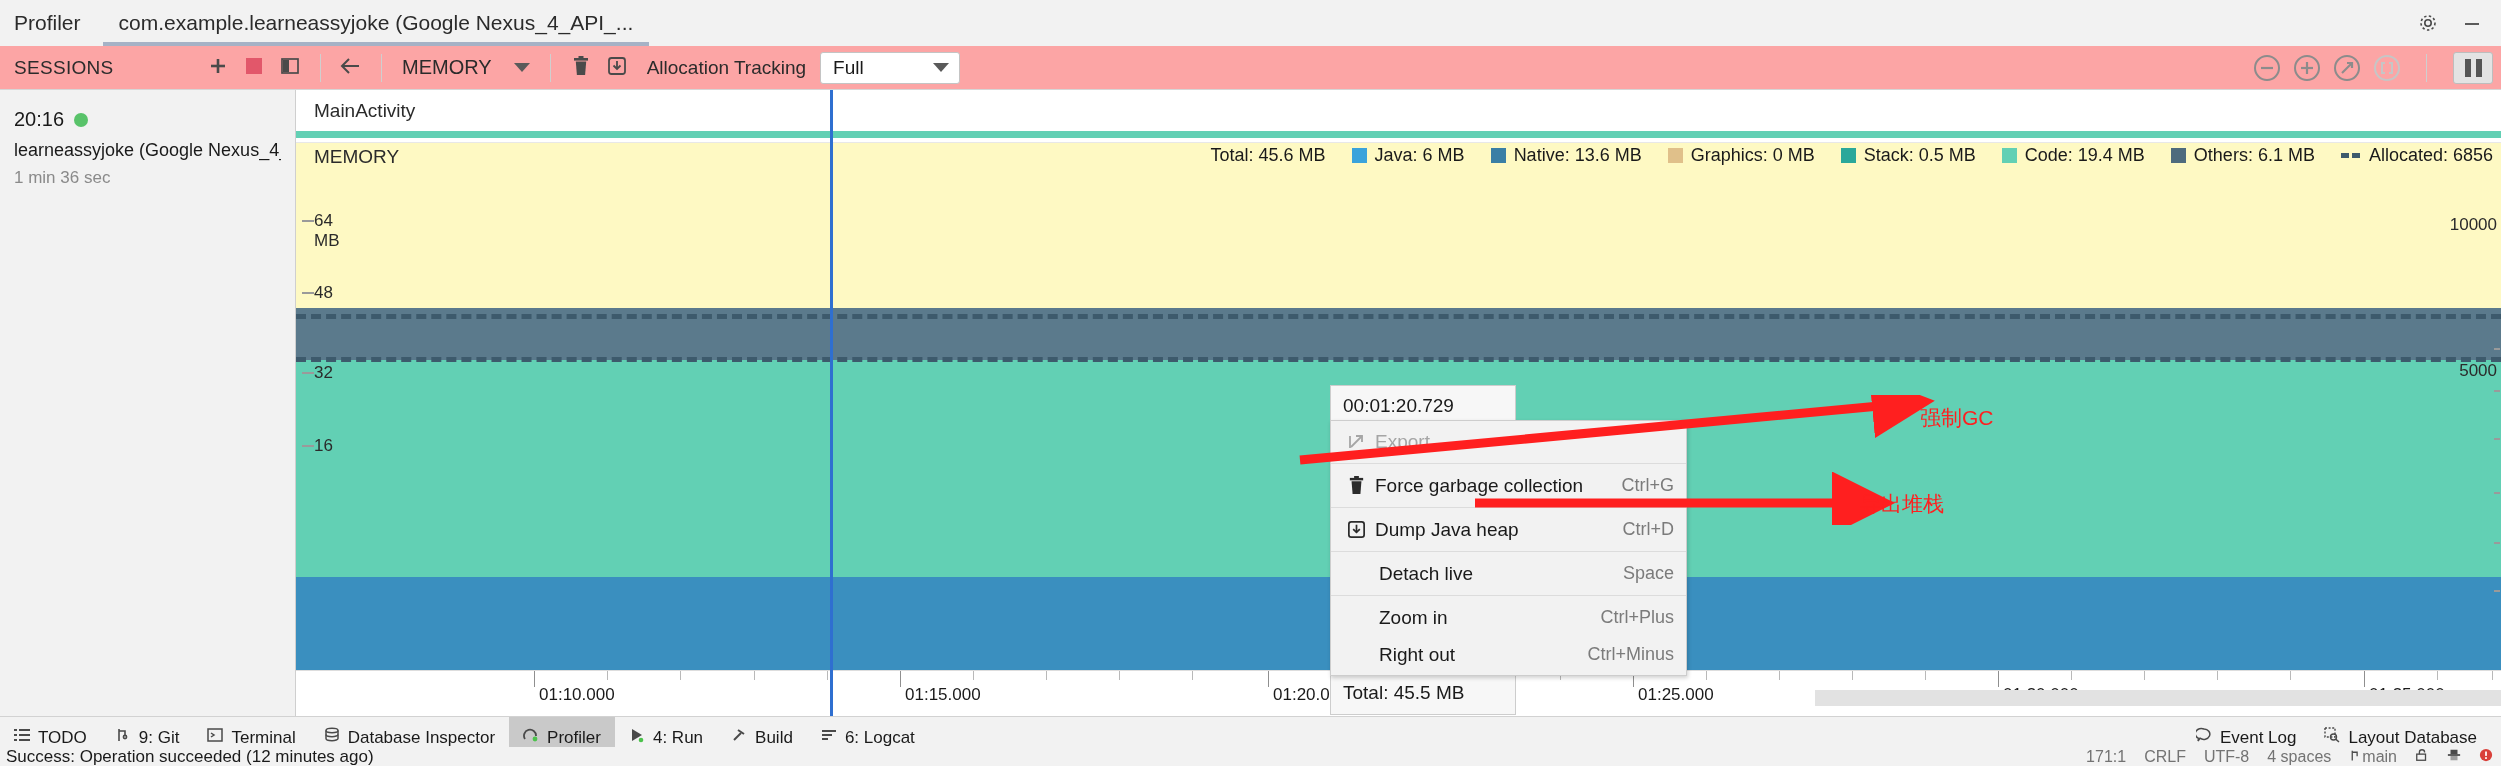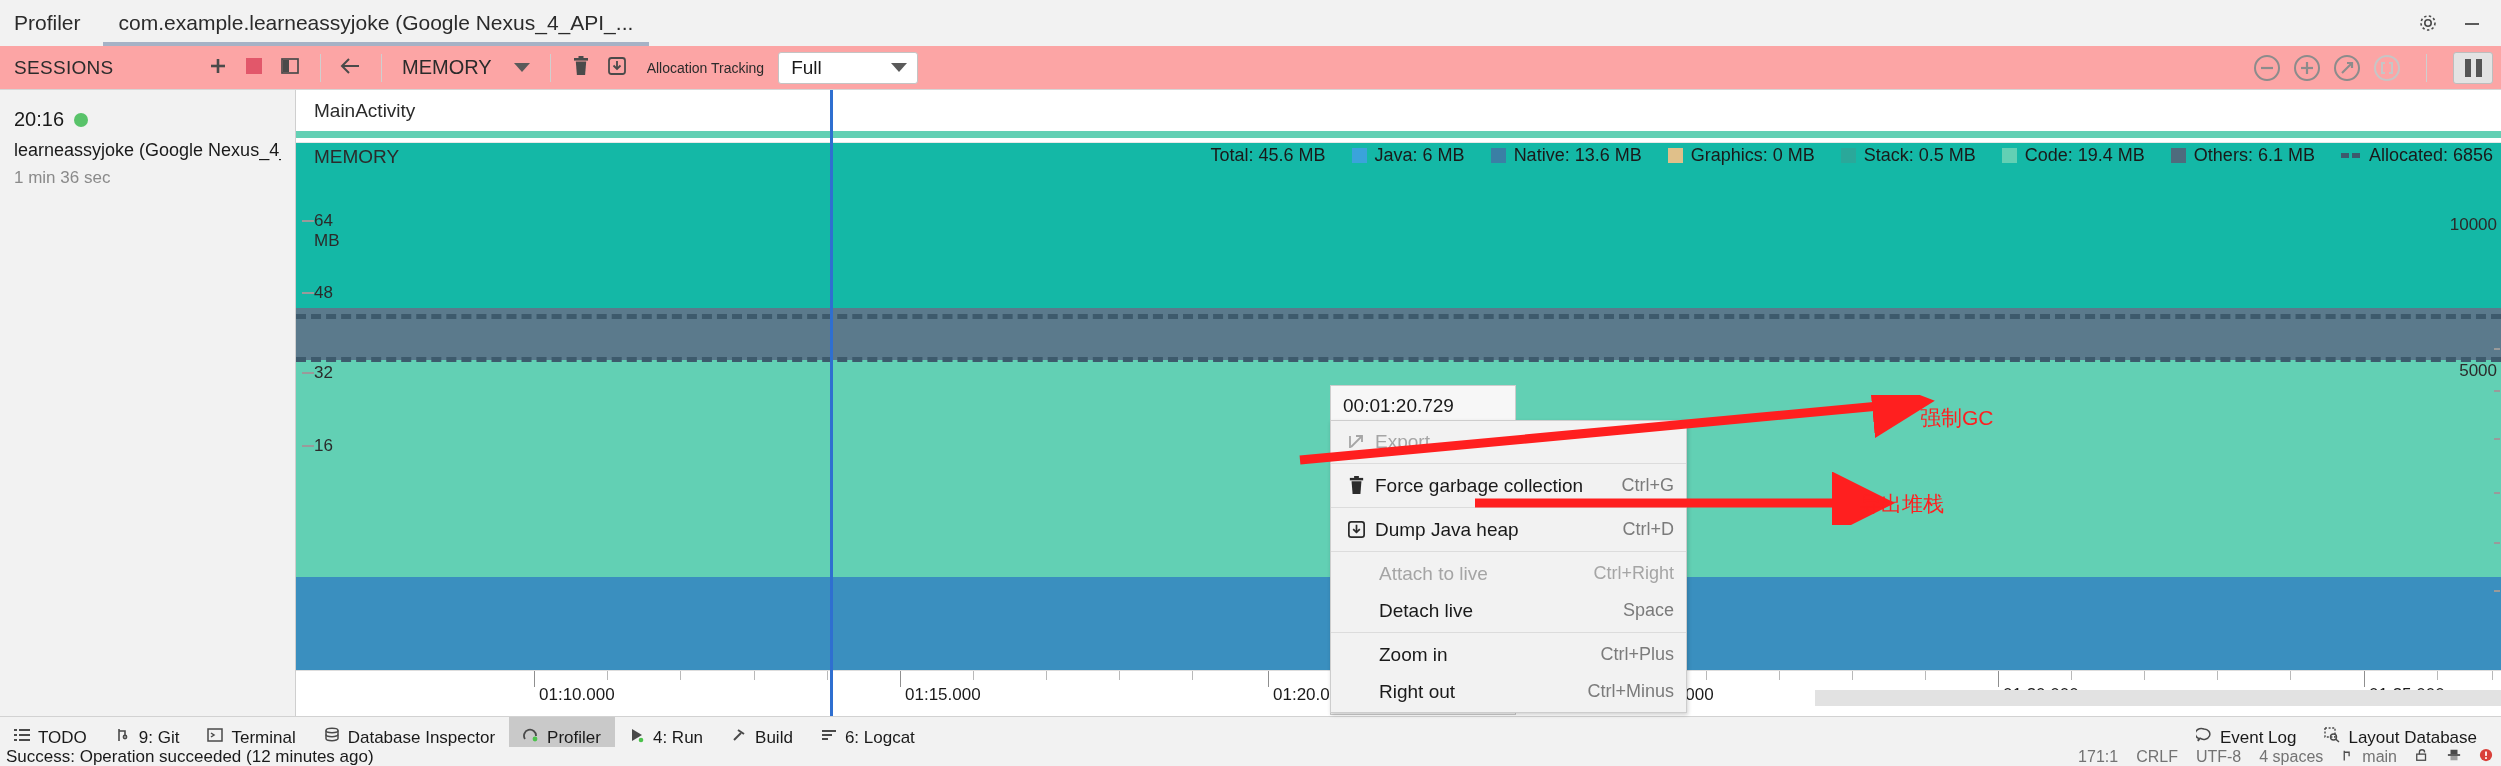--- a/index.html
+++ b/index.html
@@ -47,21 +47,21 @@
     letter-spacing: .3px;
   }
   .tb-btn { width: 36px; height: 34px; display: flex; align-items: center; justify-content: center; }
   .vsep { width: 1px; height: 28px; background: #cfcfcf; margin: 0 12px; }
   .memory-combo {
     display: flex; align-items: center; gap: 22px; font-size: 20px; color: #2b2b2b;
     padding: 0 8px;
   }
   .caret { width: 0; height: 0; border-left: 8px solid transparent; border-right: 8px solid transparent;
            border-top: 9px solid #5a5a5a; }
-  .alloc-label { font-size: 14px; color: #2b2b2b; margin-left: 12px; margin-right: 14px; white-space: nowrap;}
+  .alloc-label { font-size: 19px; color: #2b2b2b; margin-left: 12px; margin-right: 14px; white-space: nowrap;}
   .combo {
     width: 140px; height: 32px; background: #fff; border: 1px solid #c4c4c4;
     border-radius: 3px; display: flex; align-items: center; justify-content: space-between;
     padding: 0 10px 0 12px; font-size: 19px; color: #1a1a1a;
   }
   .toolbar-right {
     position: absolute; right: 8px; top: 0; height: 44px; display: flex; align-items: center; gap: 14px;
   }
   .circle-btn { width: 26px; height: 26px; border-radius: 50%; border: 2px solid #8c8c8c; position: relative; }
   .circle-btn.dim { border-color: #c6c6c6; }
@@ -76,21 +76,21 @@
     position: absolute; left: 0; top: 90px; width: 296px; height: 626px;
     background: #f2f2f2; border-right: 1px solid #cfcfcf;
   }
   .session-item { padding: 18px 14px 0 14px; }
   .session-time { font-size: 20px; color: #1a1a1a; display: flex; align-items: center; gap: 10px; }
   .green-dot { width: 14px; height: 14px; border-radius: 50%; background: #59c36a; display: inline-block; }
   .session-name { font-size: 18px; color: #1a1a1a; margin-top: 9px; white-space: nowrap; overflow: hidden; }
   .session-dur { font-size: 17px; color: #8a8a8a; margin-top: 7px; }
 
   
-  .content { position: absolute; left: 296px; top: 90px; width: 2205px; height: 626px; background: #14b8a6; }
+  .content { position: absolute; left: 296px; top: 90px; width: 2205px; height: 626px; background: #fef9c3; }
 
   
   .activity-lane {
     position: absolute; left: 0; top: 0; width: 2205px; height: 53px; background: #fff;
     border-bottom: 1px solid #e8e8e8;
   }
   .activity-label { position: absolute; left: 18px; top: 10px; font-size: 19px; color: #2b2b2b; }
   .activity-bar { position: absolute; left: 0; top: 41px; width: 2205px; height: 7px; background: #62d0b4; }
 
   
@@ -547,24 +547,20 @@
               <line x1="11" y1="6" x2="11" y2="14"></line>
         <polyline points="7.5,10.5 11,14 14.5,10.5"></polyline>
             </g>
           </svg>
     </span>
     <span class="ci-label">Dump Java heap</span>
     <span class="ci-key">Ctrl+D</span>
   </div>
   <div class="ctx-sep"></div>
 
-  <div class="ctx-item noicon disabled">
-    <span class="ci-label">Attach to live</span>
-    <span class="ci-key">Ctrl+Right</span>
-  </div>
   <div class="ctx-item noicon">
     <span class="ci-label">Detach live</span>
     <span class="ci-key">Space</span>
   </div>
   <div class="ctx-sep"></div>
 
   <div class="ctx-item noicon">
     <span class="ci-label">Zoom in</span>
     <span class="ci-key">Ctrl+Plus</span>
   </div>
@@ -690,21 +686,21 @@
   </div>
 </div>
 
 <div class="statusbar">
   <div class="status-text">Success: Operation succeeded (12 minutes ago)</div>
   <div class="status-right">
     <span>171:1</span>
     <span>CRLF</span>
     <span>UTF-8</span>
     <span>4 spaces</span>
-    <span style="display:flex;align-items:center;gap:8px">
+    <span style="display:flex;align-items:center;gap:0">
       <span>
         <svg width="13" height="13" viewBox="0 0 16 16">
               <g stroke="#4a4a4a" stroke-width="1.6" fill="none">
                 <line x1="4" y1="2" x2="4" y2="14"></line>
                 <path d="M4 4 h6 v5"></path>
               </g>
             </svg>
       </span>
       <span>main</span>
     </span>

